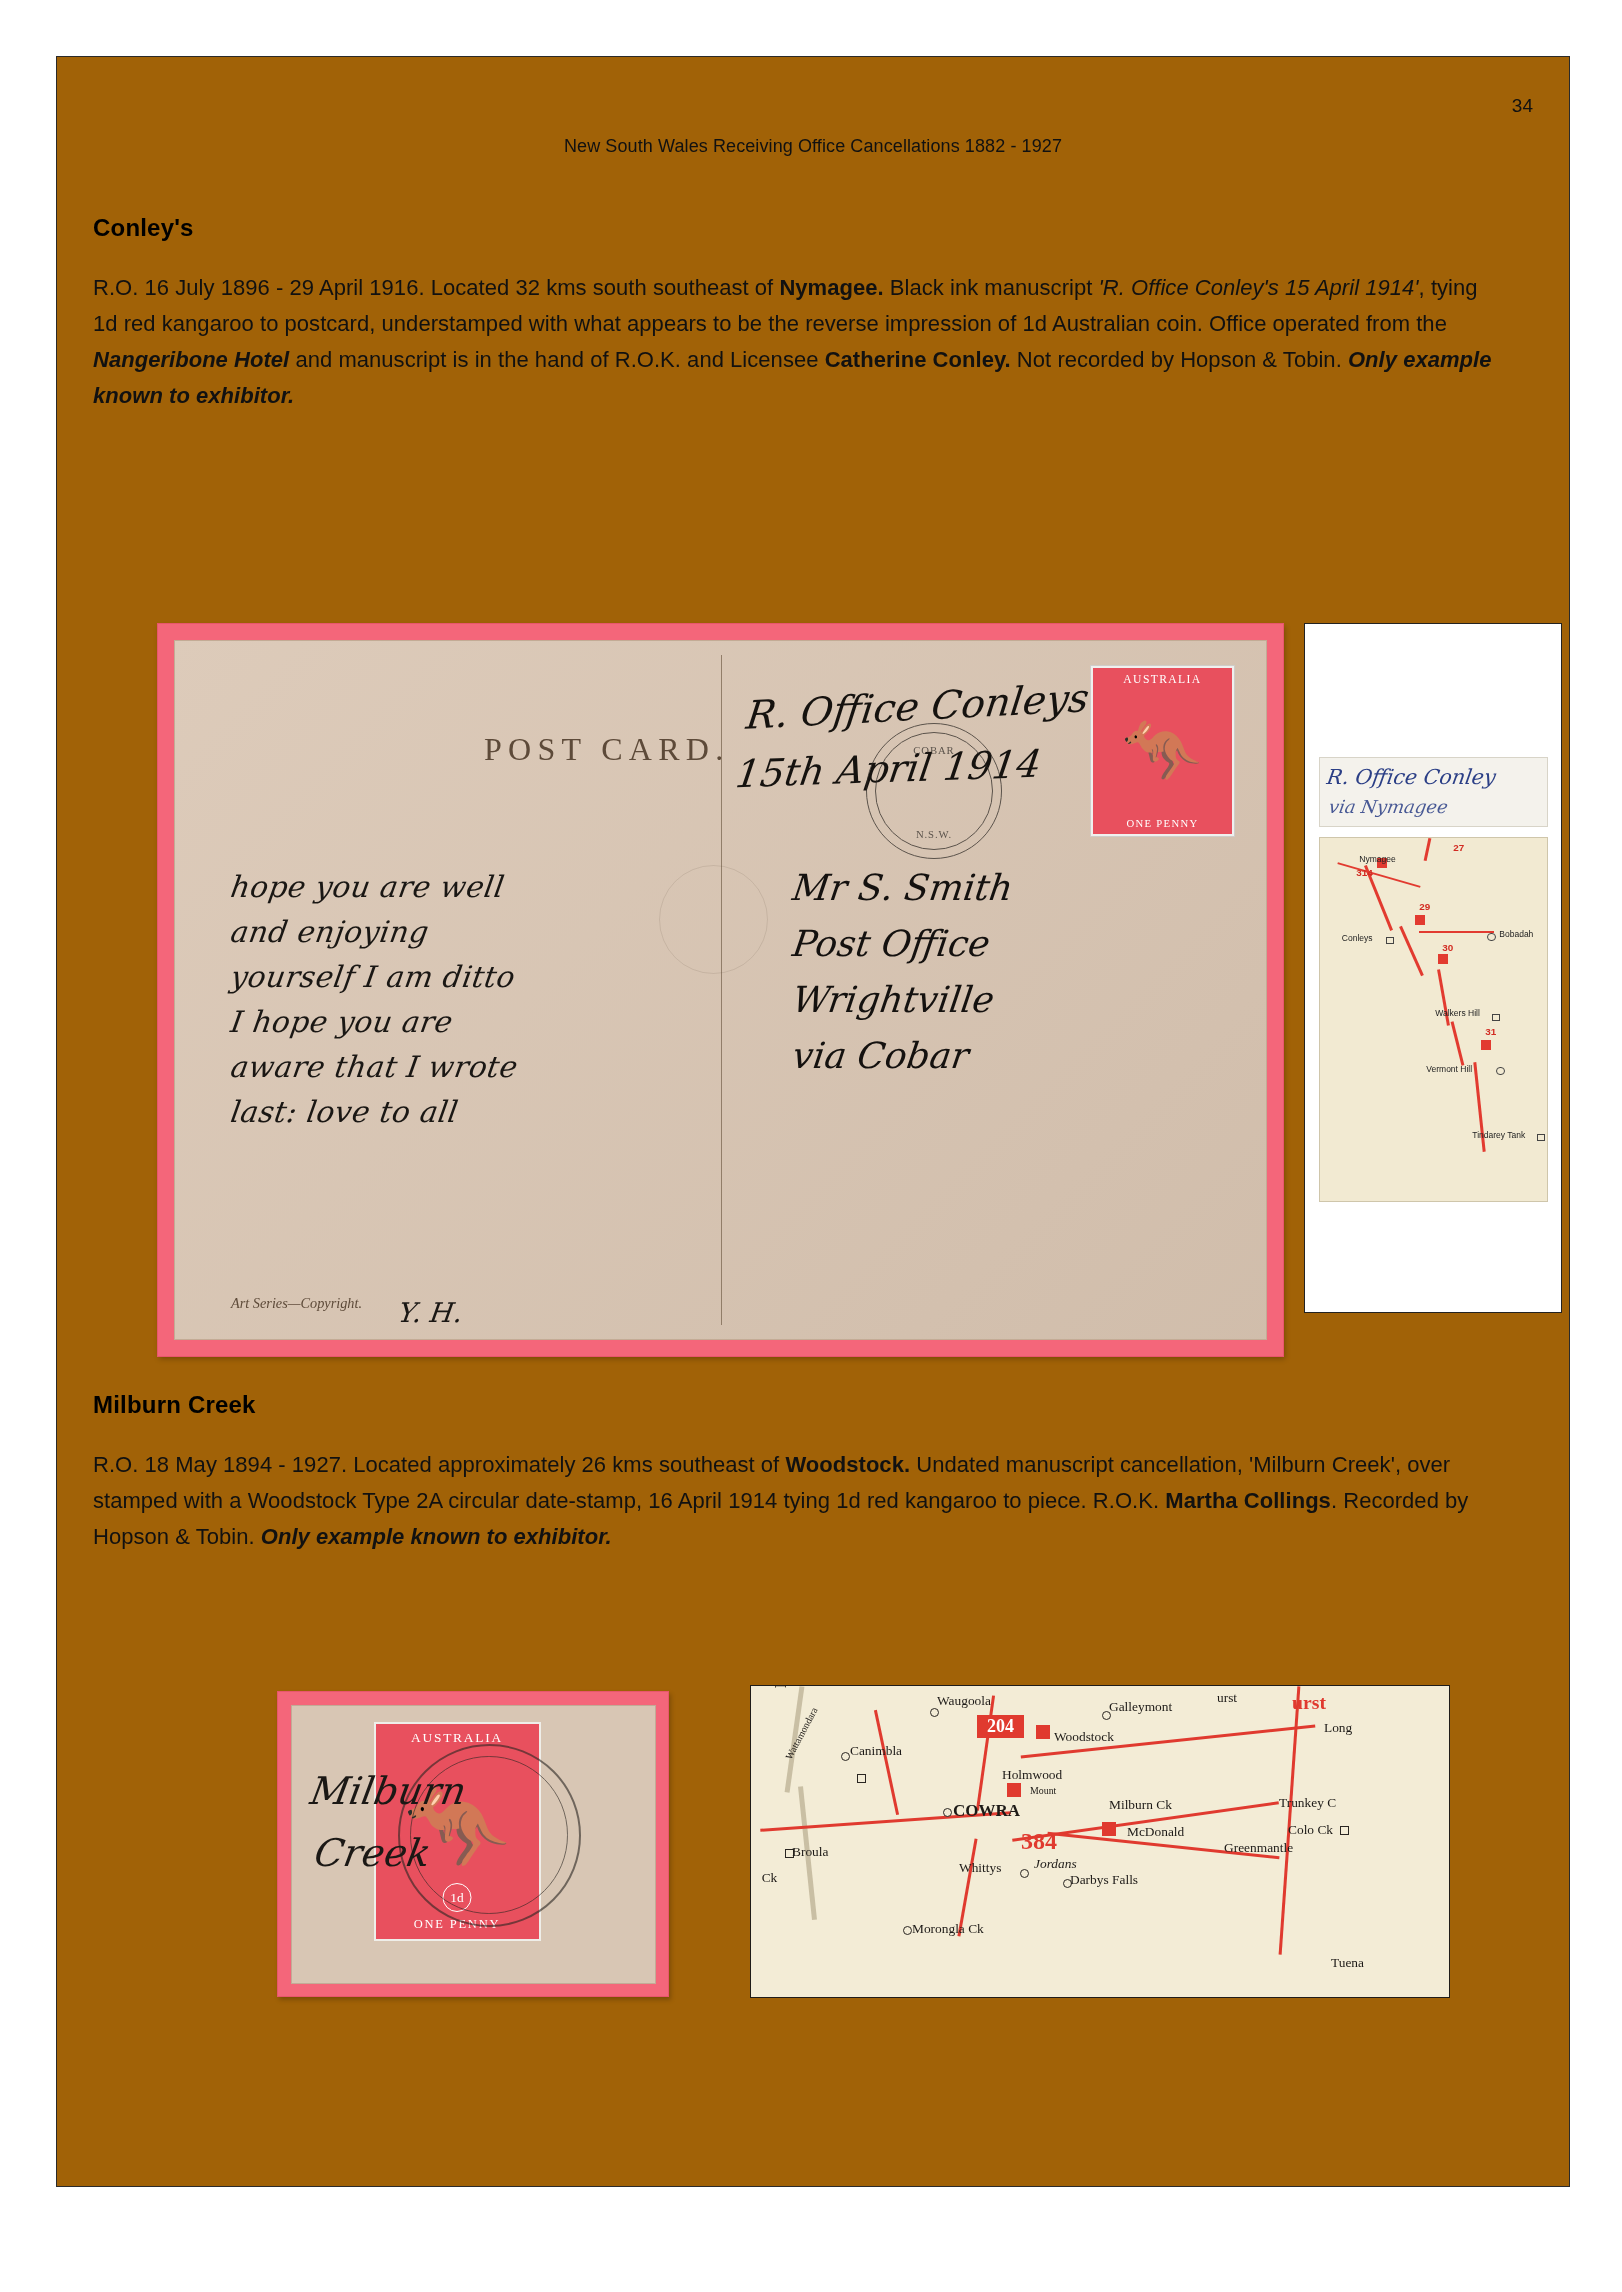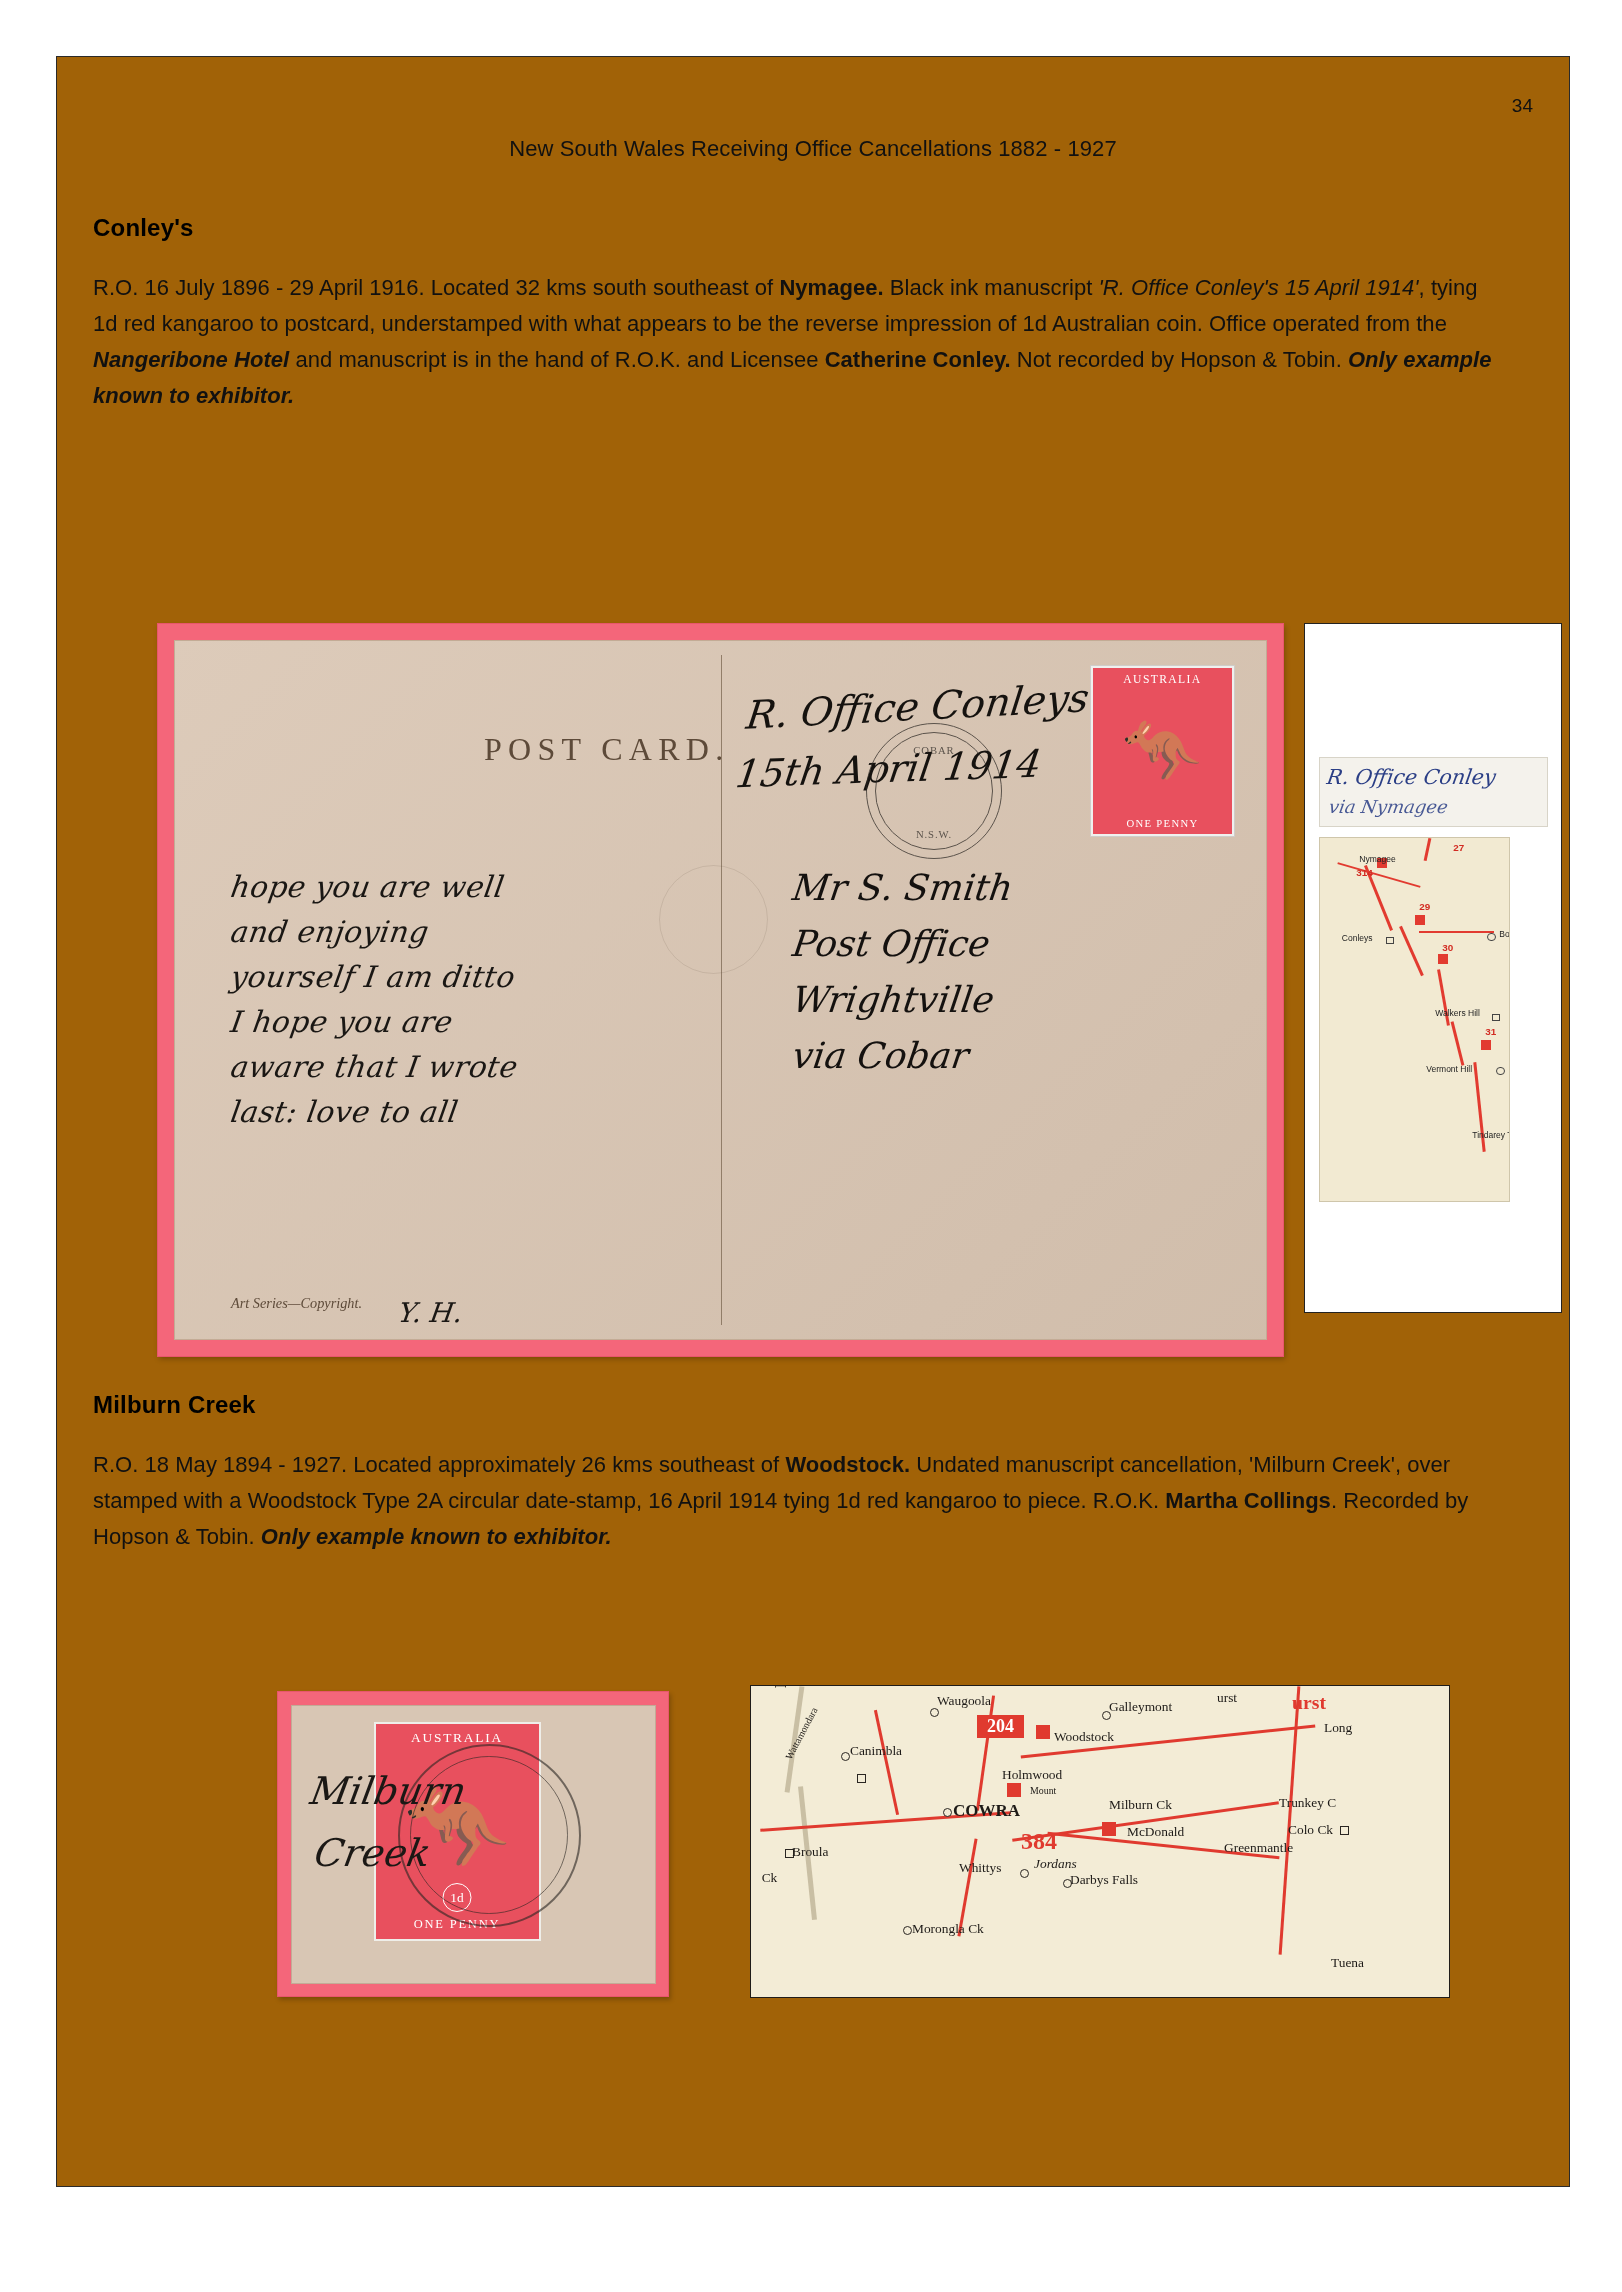--- a/index.html
+++ b/index.html
@@ -32,21 +32,21 @@
     top: 38px;
     font-size: 19px;
     color: #111;
   }
   .running-head {
     position: absolute;
     top: 79px;
     left: 0;
     width: 100%;
     text-align: center;
-    font-size: 22px;
+    font-size: 18px;
     color: #111;
     letter-spacing: 0.1px;
   }
   .section-title {
     position: absolute;
     font-weight: bold;
     font-size: 24px;
     color: #000;
     letter-spacing: 0.2px;
   }
@@ -310,21 +310,21 @@
     font-size: 18px;
     color: #2b3f86;
     transform: skewX(-9deg);
     white-space: nowrap;
     opacity: 0.85;
   }
   .hw-map {
     position: absolute;
     left: 14.3px;
     top: 213px;
-    width: 191px;
+    width: 229px;
     height: 365px;
     background: #f2ead2;
     border: 0.9px solid #cfc6ab;
     box-sizing: border-box;
     overflow: hidden;
   }
   .route {
     position: absolute;
     background: #e23b30;
   }

